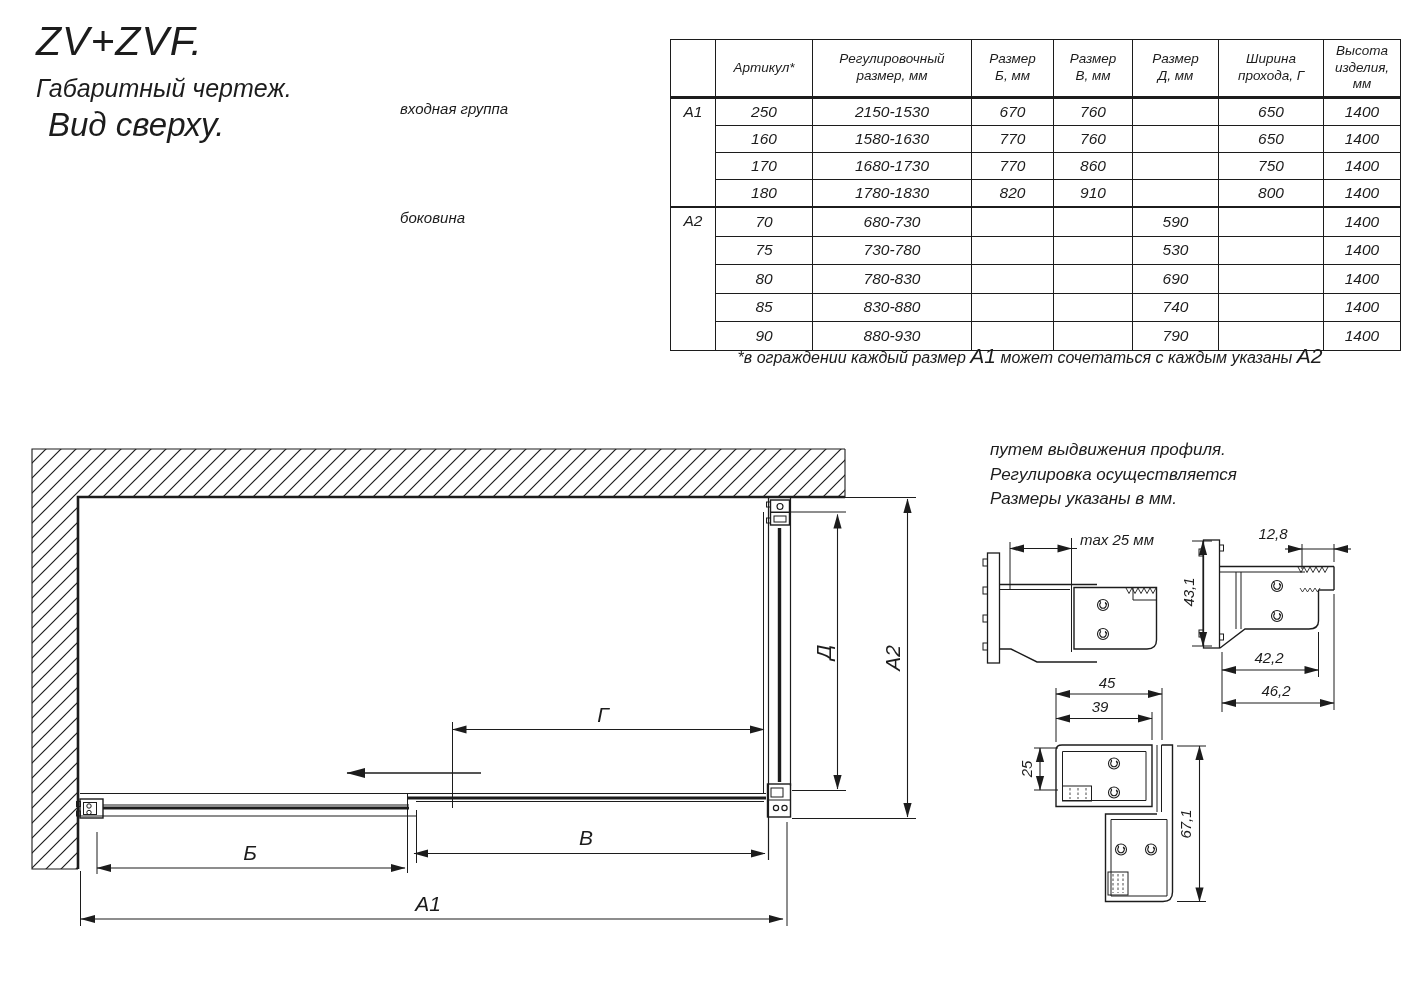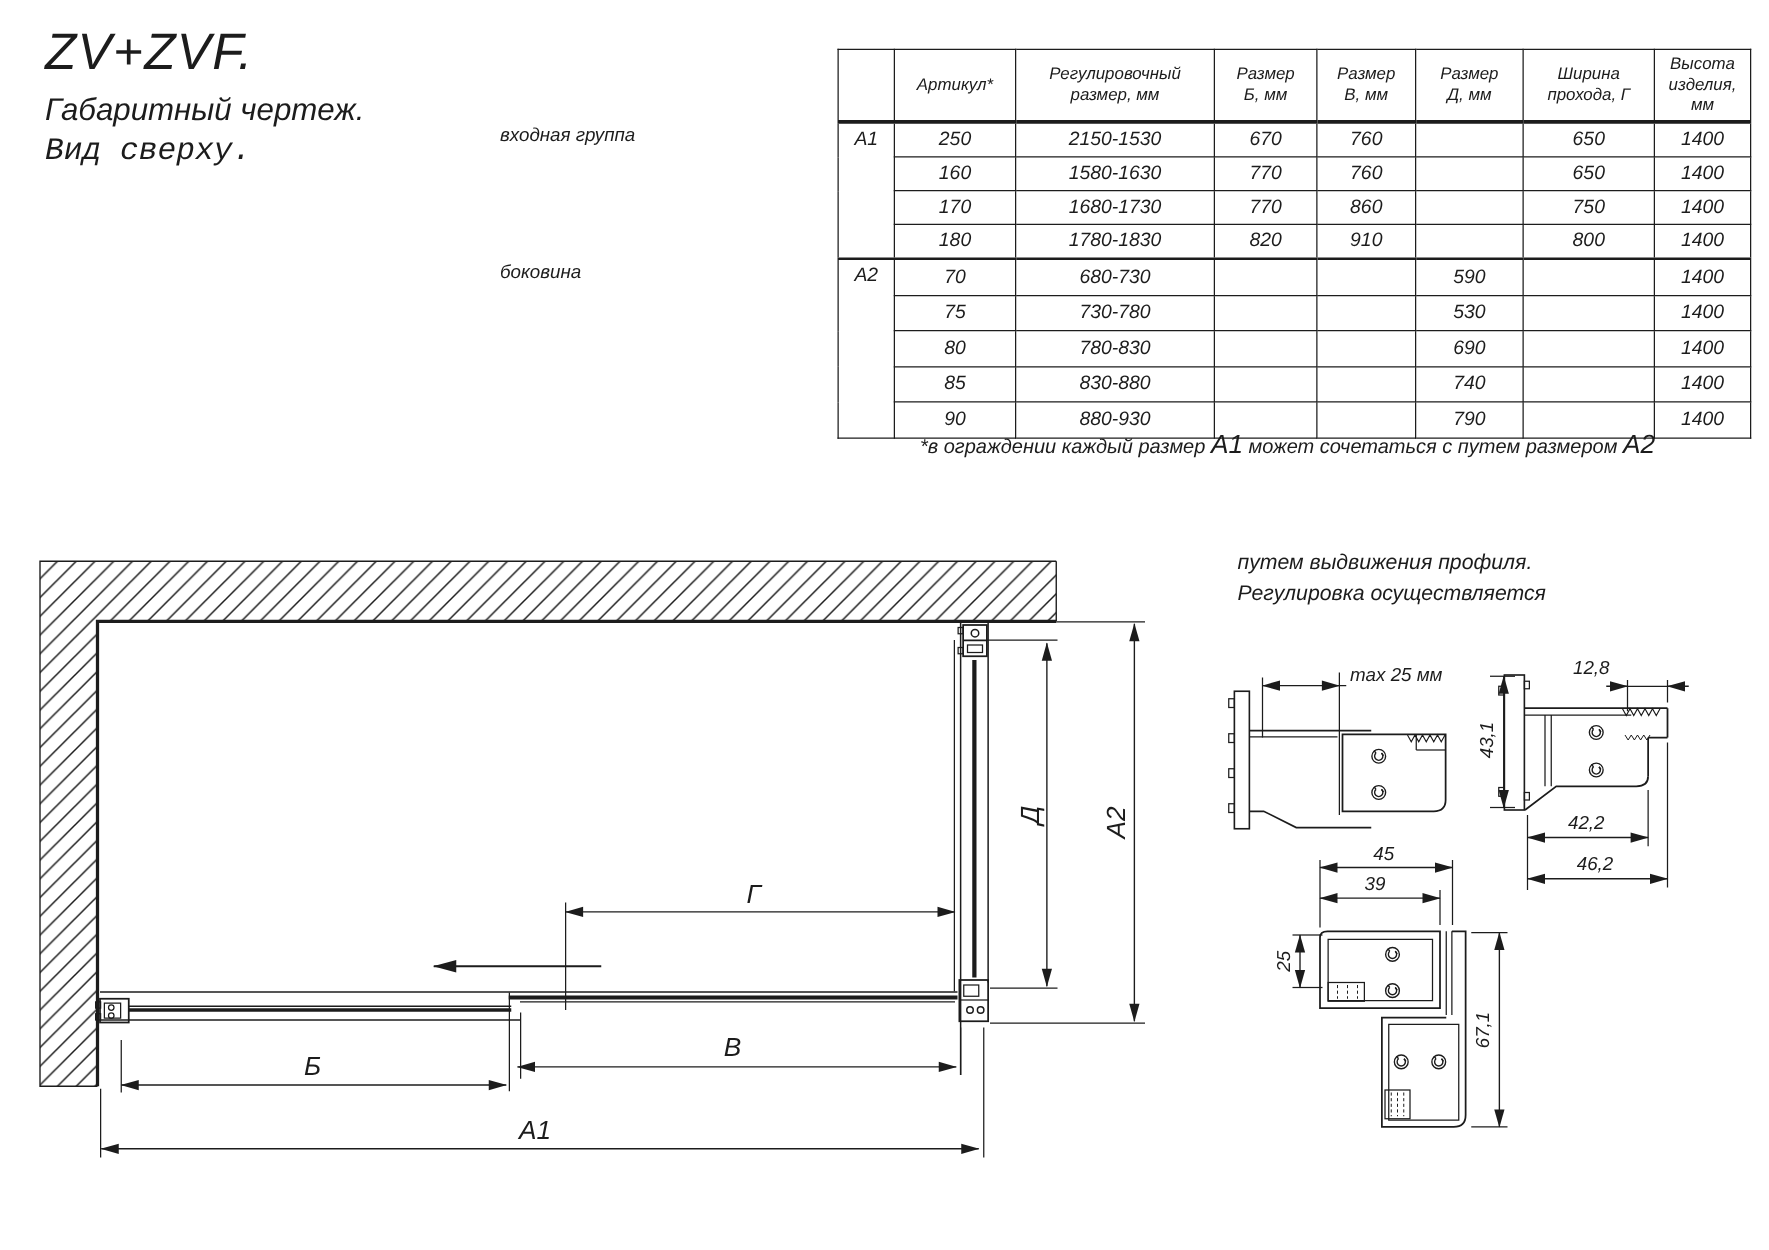--- a/index.html
+++ b/index.html
@@ -2,21 +2,21 @@
 <html><head>
 <meta charset="utf-8">
 <style>
   html,body{margin:0;padding:0;background:#fff;}
   body{width:1415px;height:1000px;position:relative;overflow:hidden;
        font-family:"Liberation Sans",sans-serif;color:#1c1c1c;}
   .abs{position:absolute;}
   
   #product-title{left:36px;top:18px;font-size:41px;font-style:italic;letter-spacing:1px;}
   #subtitle1{left:36px;top:74px;font-size:25px;font-style:italic;}
-  #subtitle2{left:36px;top:106px;font-size:25px;font-style:italic;font-family:Liberation Mono, monospace;}
+  #subtitle2{left:48px;top:106px;font-size:33px;font-style:italic;}
   
   #size-table{left:670px;top:39px;border-collapse:collapse;table-layout:fixed;}
   #size-table td{border:1.6px solid #1c1c1c;text-align:center;vertical-align:middle;
       font-style:italic;padding:0;overflow:hidden;}
   #size-table tr.hdr td{height:56px;font-size:13.5px;line-height:1.25;white-space:pre-line;border-bottom-width:3px;}
   #size-table tr.r1 td{height:26px;font-size:15.5px;}
   #size-table tr.r2 td{height:27.5px;font-size:15.5px;}
   #size-table tr.g2 td{border-top-width:2.6px;}
   #size-table td.code{font-size:19px;vertical-align:top;padding-top:4px;}
   .side-label{font-size:15px;font-style:italic;width:260px;}
@@ -150,26 +150,27 @@
     <td></td>
     <td></td>
     <td>790</td>
     <td></td>
     <td>1400</td>
   </tr>
 </tbody>
   </table>
 
 <div class="abs" id="footnote">
-  <span>*в ограждении каждый размер </span><span class="big">А1</span><span> может сочетаться с путем размером </span><span class="big">А2</span>
+  <span>*в ограждении каждый размер </span><span class="big">А1</span><span> может сочетаться с каждым указаны </span><span class="big">А2</span>
 </div>
 
 <div class="abs" id="note">
   <div>путем выдвижения профиля.</div>
   <div>Регулировка осуществляется</div>
+  <div>Размеры указаны в мм.</div>
 </div>
 
 <svg class="abs" style="left:0;top:0" width="1415" height="1000" viewBox="0 0 1415 1000">
   <defs>
     <pattern id="hatch" width="15" height="15" patternUnits="userSpaceOnUse">
       <path d="M0,15 L15,0 M-3.75,3.75 L3.75,-3.75 M11.25,18.75 L18.75,11.25" stroke="#1c1c1c" stroke-width="1.2" fill="none"></path>
     </pattern>
     <marker id="arw" markerWidth="16" markerHeight="10" refX="15" refY="5" orient="auto-start-reverse" markerUnits="userSpaceOnUse">
       <path d="M15.5,5 L1,9.1 L1,0.9 Z" fill="#1c1c1c" stroke="none"></path>
     </marker>

